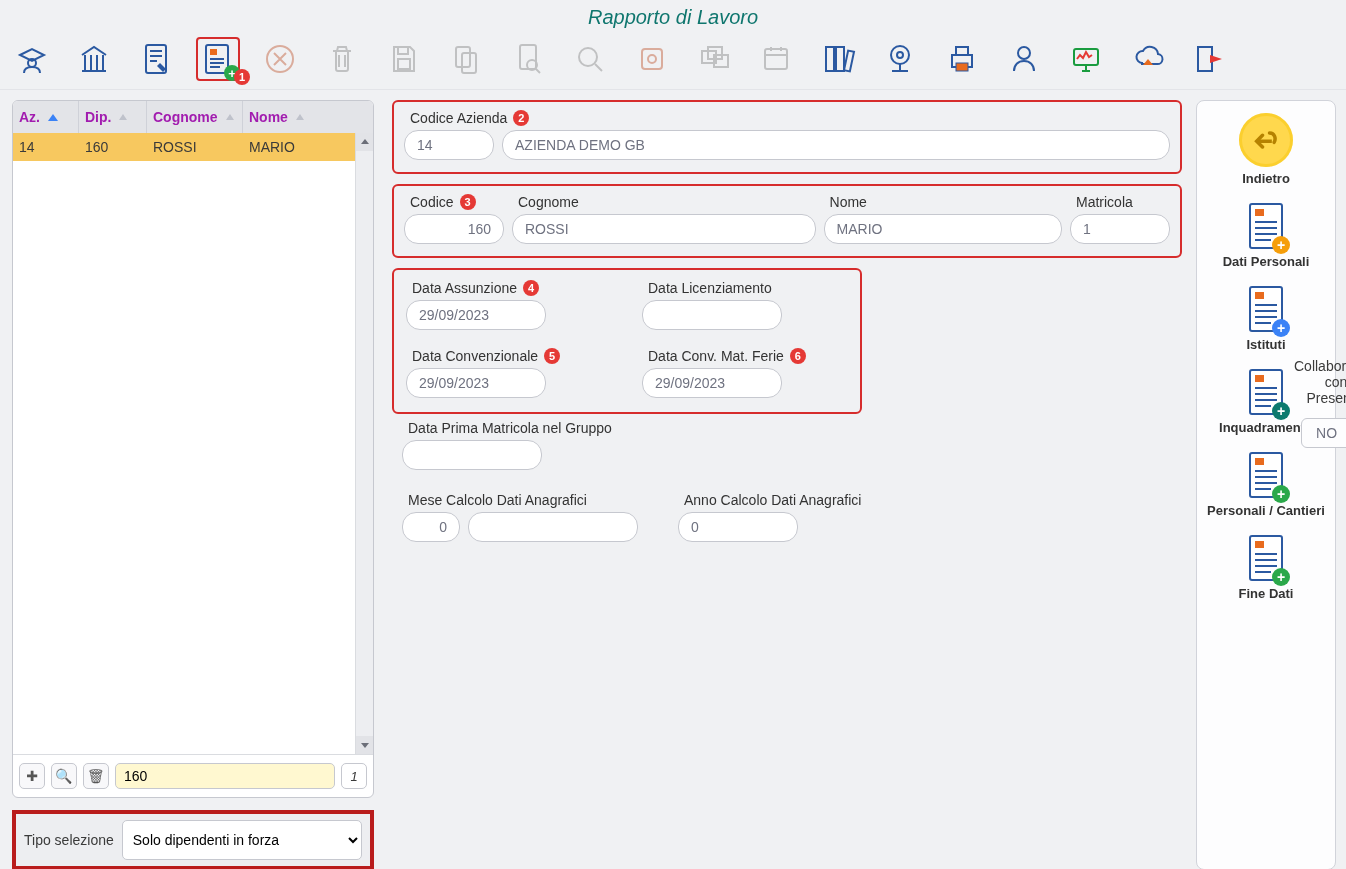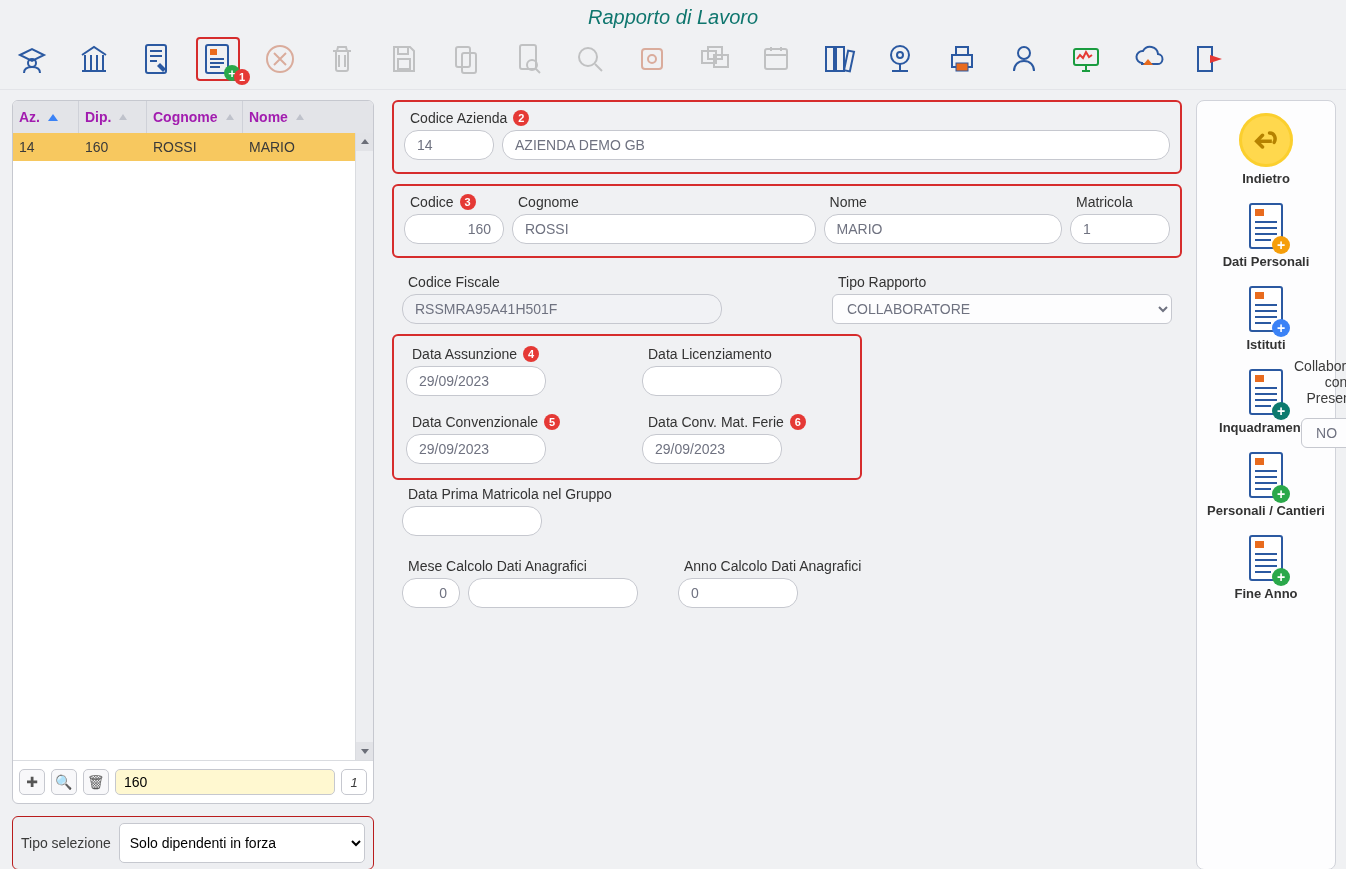--- a/index.html
+++ b/index.html
@@ -27,21 +27,21 @@
   .grid-row { display:flex; }
   .grid-row.sel { background:#f7c85f; }
   .grid-row .cell { padding:6px 6px; }
   .scroll-track { position:absolute; right:0; top:0; bottom:0; width:18px; background:#edeef1; border-left:1px solid #dadce0; }
   .scroll-arrow { height:18px; background:#e2e3e7; display:flex; align-items:center; justify-content:center; }
   .scroll-arrow svg{ width:10px; height:10px; fill:#6b6e78;}
   .grid-footer { display:flex; gap:6px; padding:8px 6px; border-top:1px solid #dadce0; align-items:center; }
   .mini-btn { width:26px; height:26px; border:1px solid #c6c8cf; border-radius:5px; background:#f8f8fa; display:flex; align-items:center; justify-content:center; font-size:14px; color:#555;}
   .filter-input { flex:1; height:26px; border:1px solid #c6c8cf; border-radius:5px; background:#fff8d0; padding:0 8px; font-size:14px;}
   .count-box { width:26px; height:26px; border:1px solid #c6c8cf; border-radius:5px; background:#fff; display:flex; align-items:center; justify-content:center; font-style:italic; font-size:13px;}
-  .sel-bar { margin-top:12px; border:1px solid #b91c1c; border-radius:6px; padding:6px 8px; display:flex; align-items:center; gap:8px; background:#edeef1;}
+  .sel-bar { margin-top:12px; border:4px solid #b91c1c; border-radius:0; padding:6px 8px; display:flex; align-items:center; gap:8px; background:#edeef1;}
   .sel-bar select { flex:1; height:40px; border:1px solid #c6c8cf; border-radius:5px; background:#fff; padding:0 6px; font-size:14px;}
   .center { flex:1; padding:10px 14px 10px 18px; position:relative; }
   .red-box { border:2px solid #d62c2c; border-radius:6px; padding:8px 10px 12px; margin-bottom:10px; position:relative; }
   .form-row { display:flex; gap:8px; align-items:flex-end; }
   .form-group { display:flex; flex-direction:column; gap:4px; }
   .form-group label { font-size:14px; color:#333; padding-left:6px; display:flex; align-items:center; gap:6px;}
   .fld { height:30px; border:1px solid #c6c8cf; border-radius:14px; background:#fff; padding:0 12px; font-size:14px; color:#6f7280; display:flex; align-items:center; }
   .fld.ro { background:#f1f2f5; }
   .fld input { border:none; outline:none; background:transparent; width:100%; font-size:14px; color:#6f7280; font-family:inherit;}
   .fld.right input { text-align:right; }
@@ -301,34 +301,20 @@
         </div>
         <div class="form-group" style="width:100px;">
           <label>Matricola</label>
           <div class="fld">
               <input value="1" style="">
             </div>
         </div>
       </div>
     </div>
 
-    <div class="plain-section">
-      <div class="form-row" style="gap:60px;">
-        <div class="form-group" style="width:320px;">
-          <label>Codice Fiscale</label>
-          <div class="fld ro">
-              <input readonly="" value="RSSMRA95A41H501F" style="">
-            </div>
-        </div>
-        <div class="form-group" style="width:340px; margin-left:50px;">
-          <label>Tipo Rapporto</label>
-          <select class="fld-sel" style="width:340px;"><option>COLLABORATORE</option></select>
-        </div>
-      </div>
-    </div>
 
     <div class="dates-box">
       <div class="form-group">
         <label>
             <span>Data Assunzione</span>
             <span class="red-badge" style="position:static;">4</span>
           </label>
         <div class="fld" style="width:140px;">
             <input value="29/09/2023" style="">
           </div>
@@ -435,16 +421,16 @@
             <path stroke="#2b59a1" stroke-width="2" d="M9 20h22M9 26h22M9 32h22M9 38h16"></path>
           </svg><span class="corner" style="background:#2aa84a;">+</span></div>
       <span>Personali / Cantieri</span>
     </div>
     <div class="nav-item">
       <div class="doc-ic"><svg viewBox="0 0 40 48">
             <rect x="4" y="2" width="32" height="44" rx="2" fill="#fff" stroke="#2b59a1" stroke-width="2"></rect>
             <rect x="9" y="7" width="9" height="7" fill="#e86b1e"></rect>
             <path stroke="#2b59a1" stroke-width="2" d="M9 20h22M9 26h22M9 32h22M9 38h16"></path>
           </svg><span class="corner" style="background:#2aa84a;">+</span></div>
-      <span>Fine Anno</span>
+      <span>Fine Dati</span>
     </div>
   </div>
 </div>
 
 </body></html>

